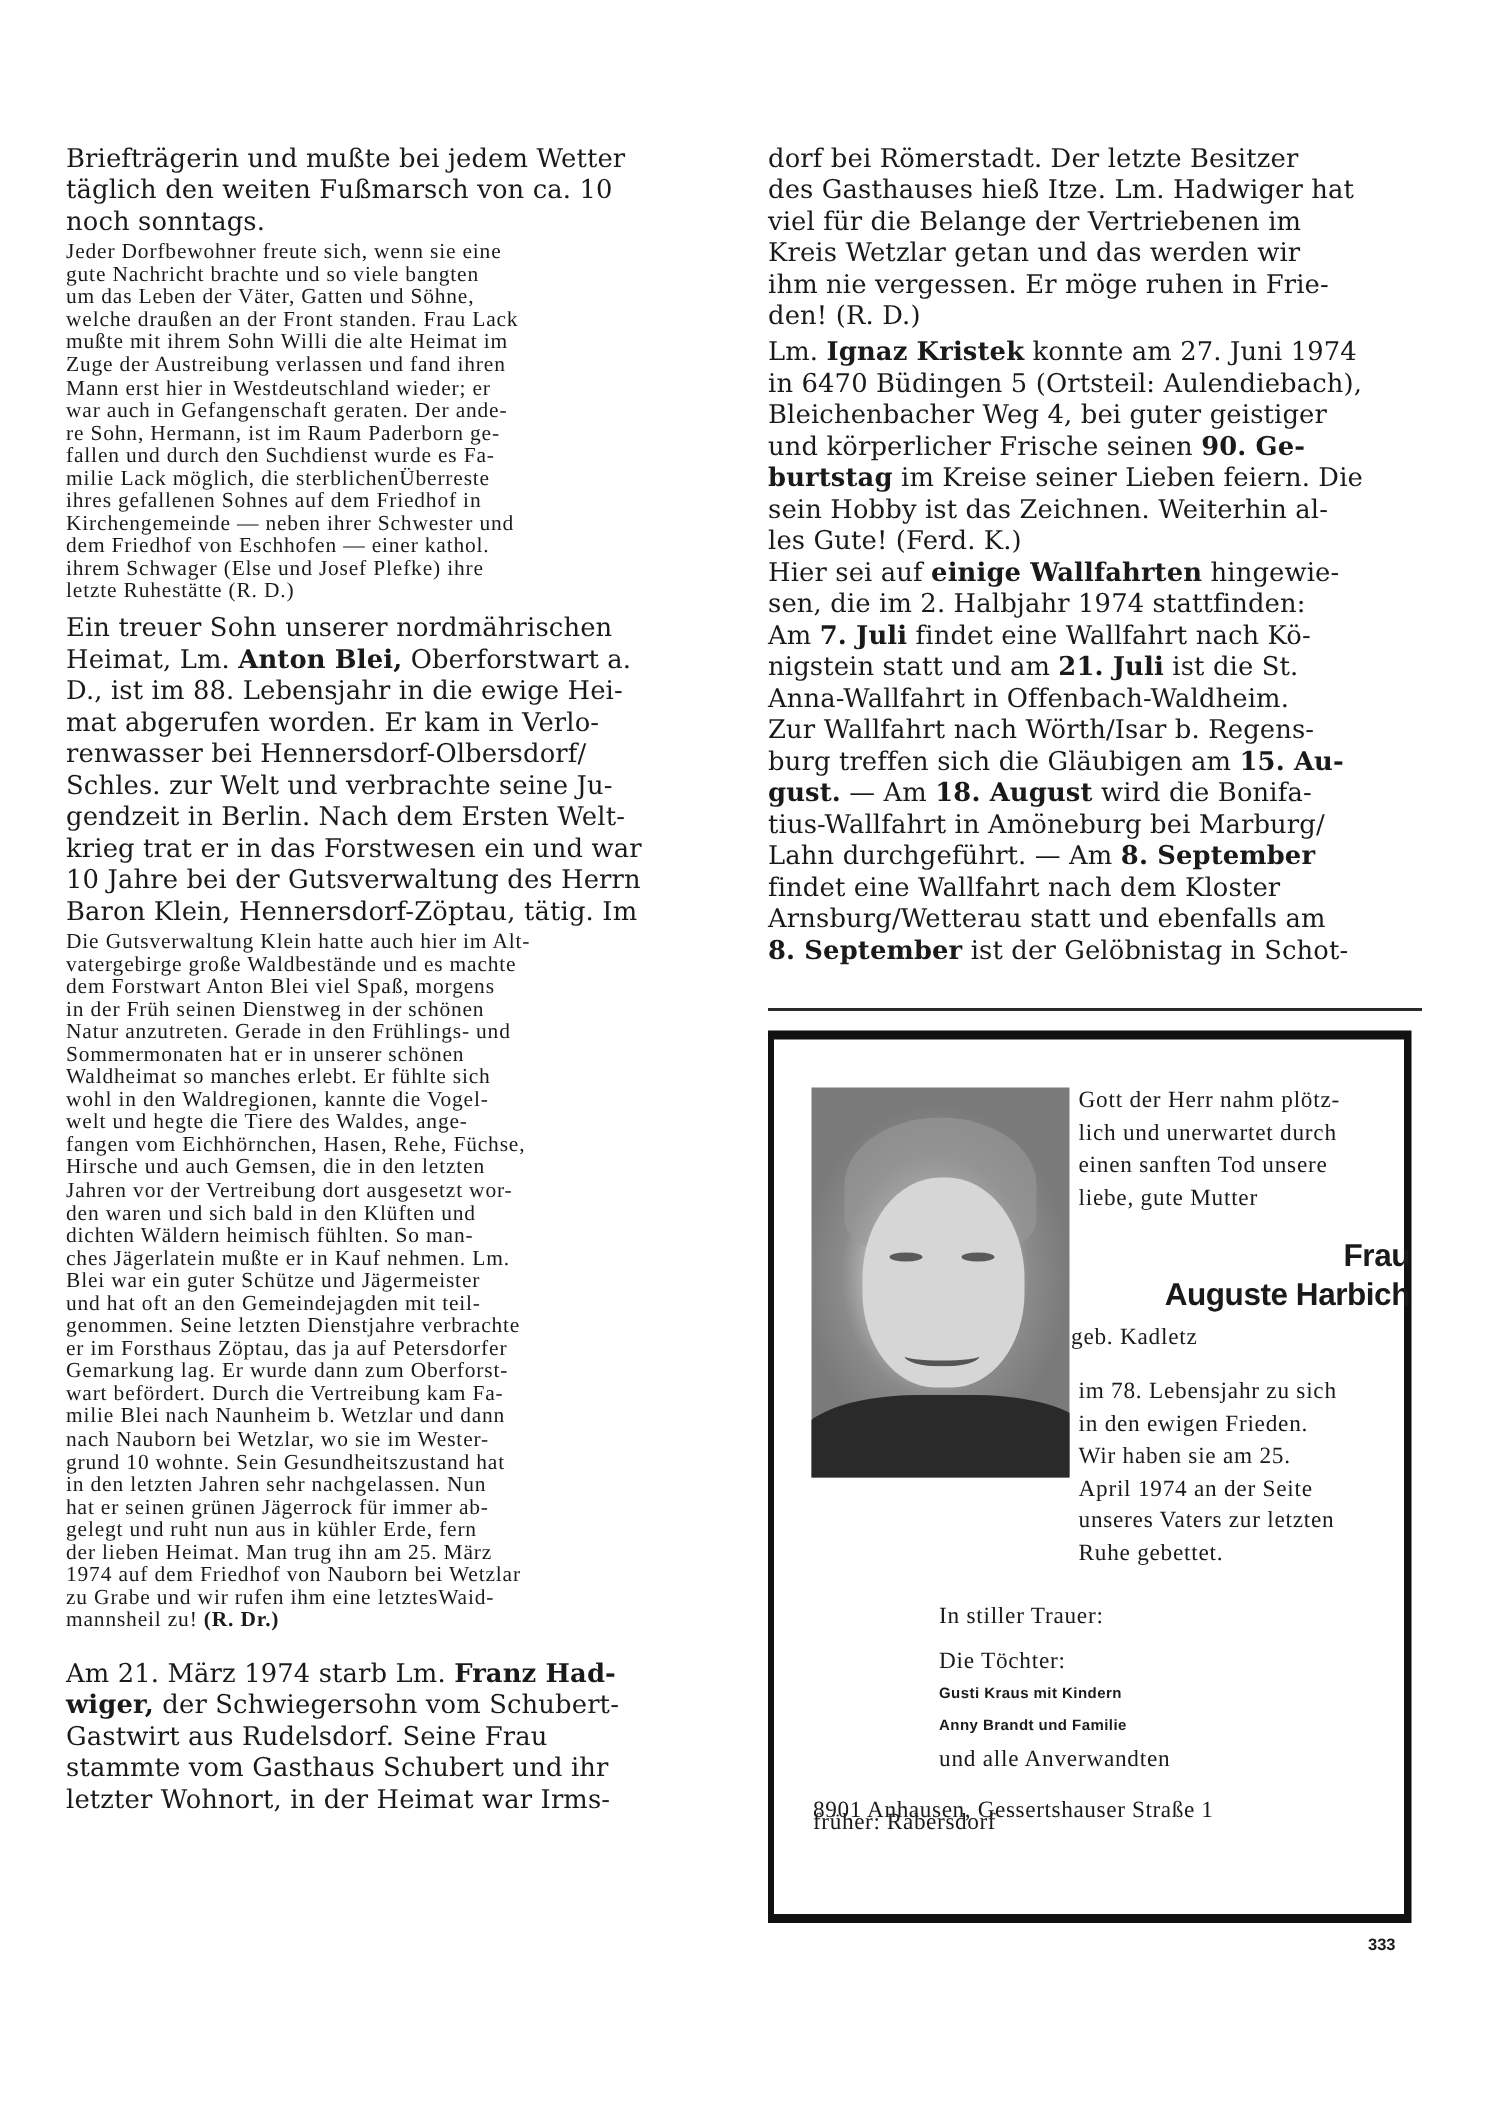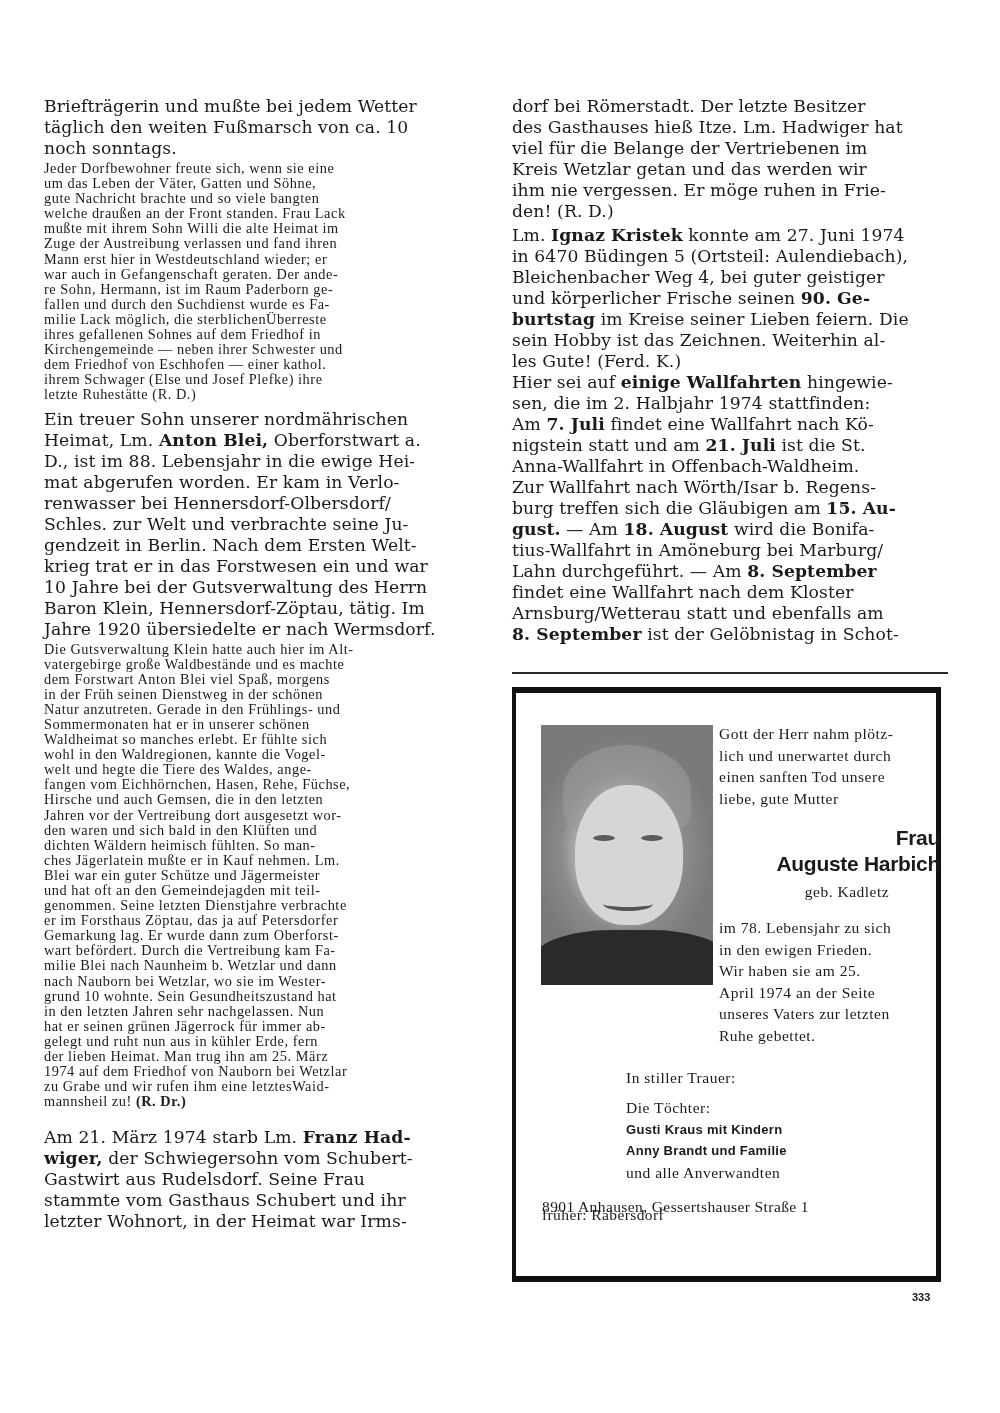--- a/index.html
+++ b/index.html
@@ -24,45 +24,45 @@
   .photo .face { position: absolute; left: 34px; top: 60px; width: 108px; height: 140px; border-radius: 48% 48% 45% 45%; background: #d6d6d6; }
   .photo .eye { position: absolute; top: 110px; width: 22px; height: 6px; background: #5a5a5a; border-radius: 50%; }
   .photo .mouth { position: absolute; left: 62px; top: 172px; width: 50px; height: 10px; border-bottom: 4px solid #555; border-radius: 0 0 50% 50%; }
   .photo .coat { position: absolute; left: -10px; top: 205px; width: 200px; height: 80px; background: #2a2a2a; border-radius: 40% 40% 0 0; }
 
   .ad-text { font-family: "Liberation Serif", serif; position: absolute; font-size: 15.5px; line-height: 21.5px; }
   .ad-intro { left: 203px; top: 30px; width: 216px; text-align: justify; letter-spacing: 0.5px; }
   .ad-name { font-family: "Liberation Sans", sans-serif; font-weight: bold; position: absolute; left: 198px; width: 226px; text-align: right; font-size: 21px; line-height: 26px; letter-spacing: -0.3px; }
   .ad-name-1 { top: 132px; }
   .ad-name-2 { top: 158px; }
-  .ad-born { left: 198px; width: 266px; top: 188px; text-align: center; letter-spacing: 0.5px; }
+  .ad-born { left: 198px; width: 266px; top: 188px; letter-spacing: 0.5px; }
   .ad-body { left: 203px; top: 224px; width: 216px; text-align: justify; letter-spacing: 0.5px; }
   .ad-mourn { left: 110px; width: 300px; letter-spacing: 0.5px; }
   .ad-mourn-1 { top: 374px; }
   .ad-mourn-2 { top: 404px; }
-  .ad-bold { font-family: "Liberation Sans", sans-serif; font-weight: bold; font-size: 13px; letter-spacing: 0.3px; }
+  .ad-bold { font-family: "Liberation Sans", sans-serif; font-weight: bold; font-size: 10px; letter-spacing: 0.3px; }
   .ad-addr { left: 26px; width: 380px; letter-spacing: 0.4px; }
   .ad-addr-1 { top: 503px; }
   .ad-addr-2 { top: 511px; }
 
   .page-num { position: absolute; left: 912px; top: 1291px; font-family: "Liberation Sans", sans-serif; font-weight: bold; font-size: 11px; }
 </style>
 </head>
 <body>
 
 <div class="col col-left">
   <p class="p-large">
     <span class="n">Briefträgerin und mußte bei jedem Wetter</span>
     <span class="n">täglich den weiten Fußmarsch von ca. 10</span>
     <span class="n">noch sonntags.</span>
   </p>
   <p class="p-small" style="margin-top:2px">
     <span class="n">Jeder Dorfbewohner freute sich, wenn sie eine</span>
+    <span class="n">gute Nachricht brachte und so viele bangten</span>
     <span class="n">um das Leben der Väter, Gatten und Söhne,</span>
-    <span class="n">gute Nachricht brachte und so viele bangten</span>
     <span class="n">welche draußen an der Front standen. Frau Lack</span>
     <span class="n">mußte mit ihrem Sohn Willi die alte Heimat im</span>
     <span class="n">Zuge der Austreibung verlassen und fand ihren</span>
     <span class="n">Mann erst hier in Westdeutschland wieder; er</span>
     <span class="n">war auch in Gefangenschaft geraten. Der ande-</span>
     <span class="n">re Sohn, Hermann, ist im Raum Paderborn ge-</span>
     <span class="n">fallen und durch den Suchdienst wurde es Fa-</span>
     <span class="n">milie Lack möglich, die sterblichenÜberreste</span>
     <span class="n">ihres gefallenen Sohnes auf dem Friedhof in</span>
     <span class="n">Kirchengemeinde — neben ihrer Schwester und</span>
@@ -75,21 +75,20 @@
     <span class="n">Ein treuer Sohn unserer nordmährischen</span>
     <span class="n"><span>Heimat, Lm. </span><b>Anton Blei,</b><span> Oberforstwart a.</span></span>
     <span class="n">D., ist im 88. Lebensjahr in die ewige Hei-</span>
     <span class="n">mat abgerufen worden. Er kam in Verlo-</span>
     <span class="n">renwasser bei Hennersdorf-Olbersdorf/</span>
     <span class="n">Schles. zur Welt und verbrachte seine Ju-</span>
     <span class="n">gendzeit in Berlin. Nach dem Ersten Welt-</span>
     <span class="n">krieg trat er in das Forstwesen ein und war</span>
     <span class="n">10 Jahre bei der Gutsverwaltung des Herrn</span>
     <span class="n">Baron Klein, Hennersdorf-Zöptau, tätig. Im</span>
-    <span class="n">Jahre 1920 übersiedelte er nach Wermsdorf.</span>
   </p>
   <p class="p-small" style="margin-top:2px">
     <span class="n">Die Gutsverwaltung Klein hatte auch hier im Alt-</span>
     <span class="n">vatergebirge große Waldbestände und es machte</span>
     <span class="n">dem Forstwart Anton Blei viel Spaß, morgens</span>
     <span class="n">in der Früh seinen Dienstweg in der schönen</span>
     <span class="n">Natur anzutreten. Gerade in den Frühlings- und</span>
     <span class="n">Sommermonaten hat er in unserer schönen</span>
     <span class="n">Waldheimat so manches erlebt. Er fühlte sich</span>
     <span class="n">wohl in den Waldregionen, kannte die Vogel-</span>

